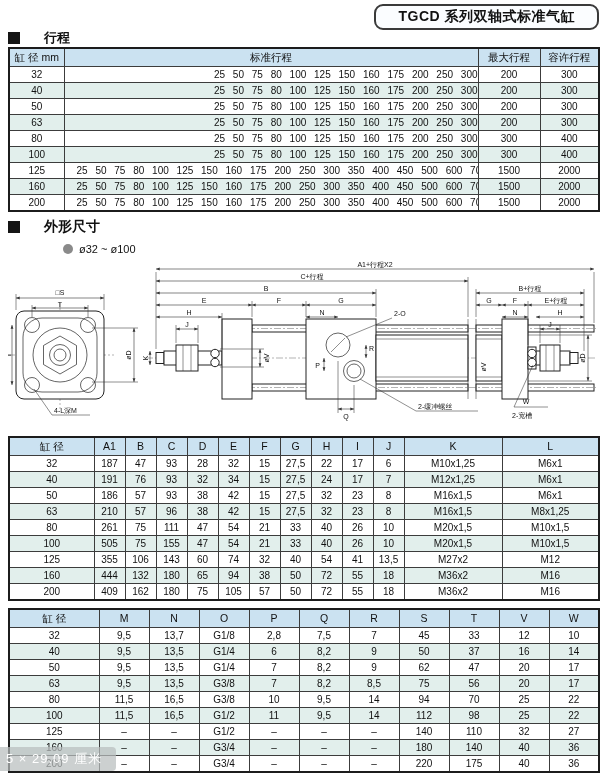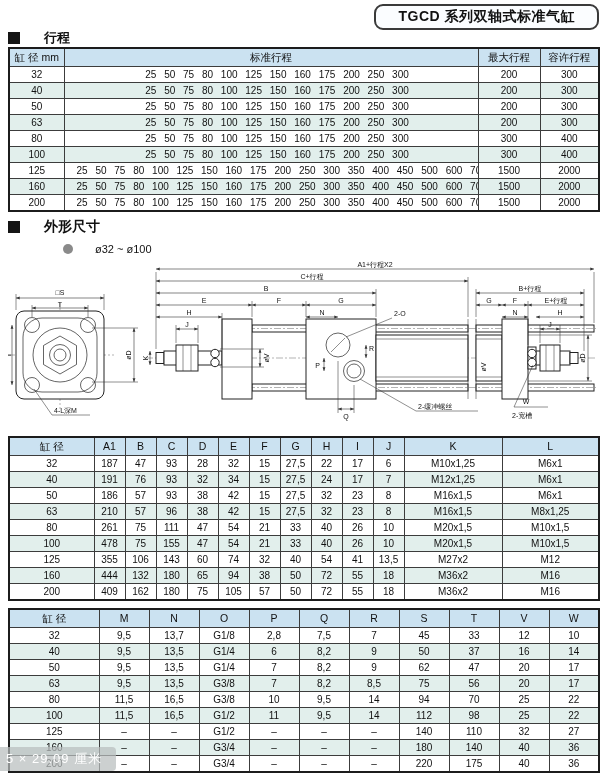--- a/index.html
+++ b/index.html
@@ -6,30 +6,30 @@
   body{position:relative;width:606px;height:779px;overflow:hidden;
        font-family:"Liberation Sans","DejaVu Sans",sans-serif;color:#111;}
   .abs{position:absolute;}
   
   .title-box{top:4px;right:7px;border:2px solid #3a3a3a;border-radius:9px;
              background:#fbfdff;padding:2px 22px;font-size:14px;font-weight:bold;
              letter-spacing:0.5px;}
   
   .sec{font-size:13px;font-weight:bold;display:flex;align-items:center;gap:24px;}
   .sqmark{width:12px;height:12px;background:#151515;display:inline-block;}
-  .bullet-line{font-size:11px;display:flex;align-items:center;gap:22px;padding-left:39px;}
+  .bullet-line{font-size:11px;display:flex;align-items:center;gap:6px;padding-left:39px;}
   .dotmark{width:10px;height:10px;border-radius:50%;background:#8a8a8a;display:inline-block;}
   
   table{border-collapse:collapse;table-layout:fixed;width:590px;background:#fff;}
   th,td{border:1px solid #3c3c3c;font-size:10px;text-align:center;padding:0;
         height:15px;line-height:15px;white-space:nowrap;overflow:hidden;}
   thead th{background:var(--header-bg,#cbe2f1);height:17px;line-height:17px;font-weight:normal;font-size:10.5px;}
   tr.alt td{background:var(--alt-bg,#e2efec);}
   table{border:2px solid #1c1c1c;}
-  td.l{text-align:center;padding-left:12px;word-spacing:5px;}
+  td.l{text-align:right;padding-left:12px;word-spacing:5px;}
   
   svg text{font-size:7px;fill:#111;}
   .s{fill:#fff;stroke:#222;stroke-width:1;}
   .sn{fill:none;stroke:#222;stroke-width:0.7;}
   .thin{stroke:#333;stroke-width:0.55;fill:none;}
   .cl{stroke:#666;stroke-width:0.5;stroke-dasharray:7 2 2 2;fill:none;}
   .dim{stroke:#333;stroke-width:0.6;fill:none;}
   
   .watermark{left:-4px;top:747px;background:rgba(185,190,190,0.72);color:#fff;
              font-size:13px;padding:3px 14px 3px 10px;border-radius:4px;letter-spacing:1px;z-index:9;}
@@ -395,21 +395,21 @@
           <td>21</td>
           <td>33</td>
           <td>40</td>
           <td>26</td>
           <td>10</td>
           <td>M20x1,5</td>
           <td>M10x1,5</td>
         </tr>
         <tr class="alt">
           <td>100</td>
-          <td>478</td>
+          <td>505</td>
           <td>75</td>
           <td>155</td>
           <td>47</td>
           <td>54</td>
           <td>21</td>
           <td>33</td>
           <td>40</td>
           <td>26</td>
           <td>10</td>
           <td>M20x1,5</td>

